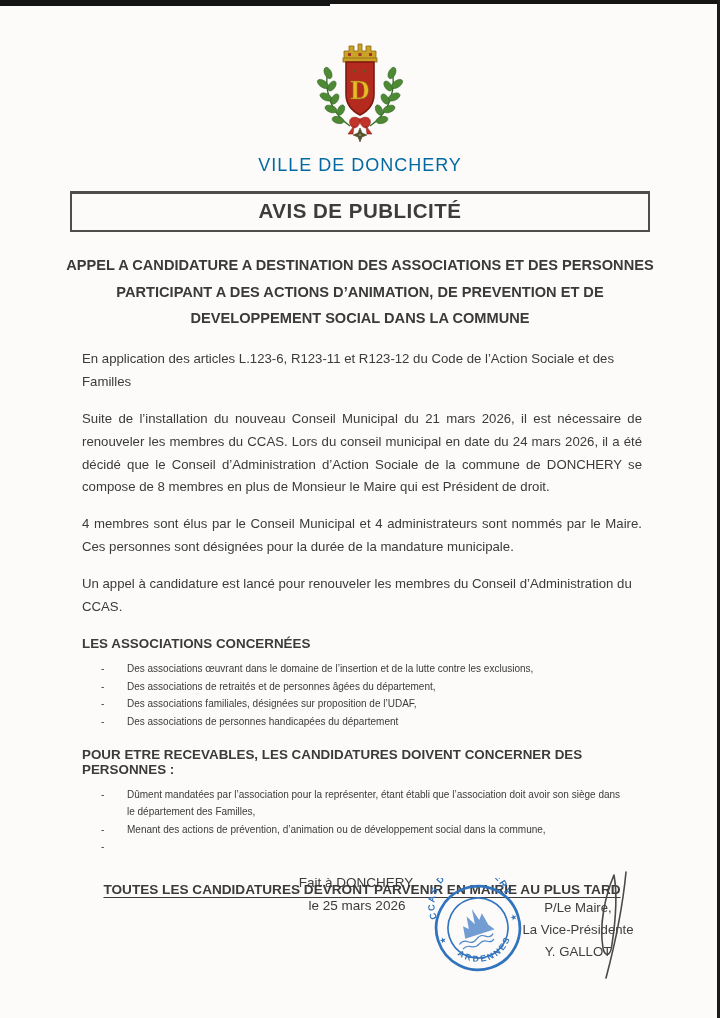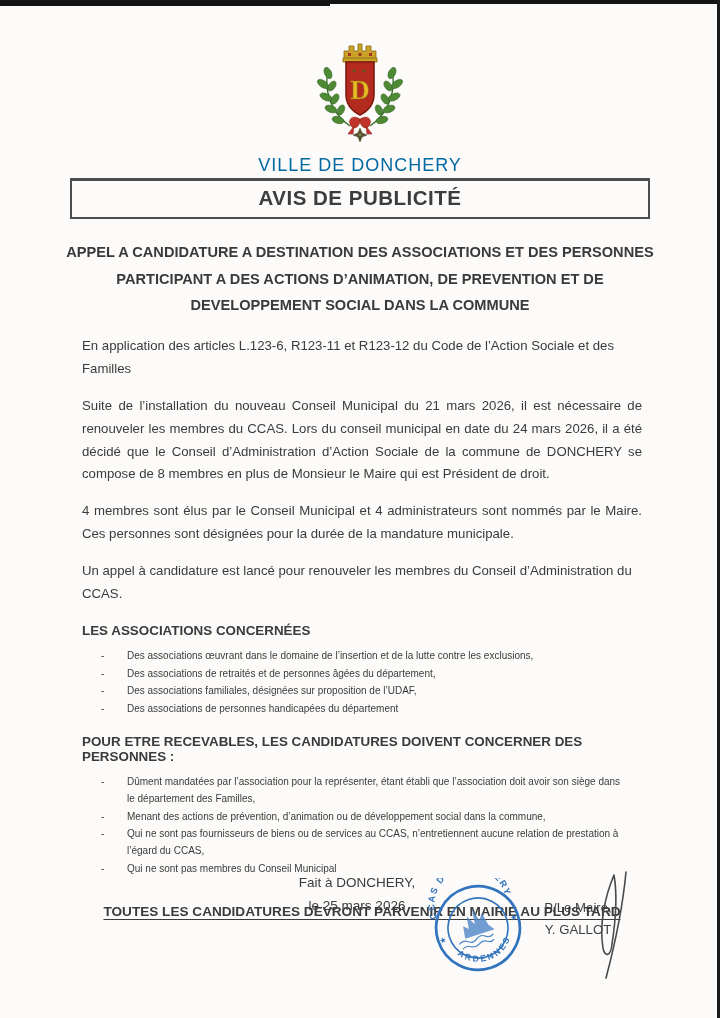--- a/index.html
+++ b/index.html
@@ -17,21 +17,21 @@
   .scan-right{position:absolute;top:0;right:0;width:3px;height:1018px;background:#1b1b1b;}
 
   .crest{display:block;margin:42px auto 0;width:112px;height:100px;}
 
   .city-title{
     margin-top:13px;text-align:center;
     font-size:18px;letter-spacing:1px;color:#0369a1;
   }
 
   .avis-box{
-    margin:2px 70px 0;
+    margin:15px 70px 0;
     border:2px solid #4d4d4d;border-top-width:3px;
     text-align:center;padding:5px 0 7px;
     background:#fcfbf9;
   }
   .avis-title{font-size:20.5px;font-weight:bold;letter-spacing:0.5px;color:#3c3c3c;}
 
   .main-heading{
     margin:20px auto 0;width:600px;text-align:center;
     font-weight:bold;font-size:14.6px;line-height:1.82;color:#3a3a3a;
   }
@@ -178,25 +178,20 @@
       <div class="dash-item">
           <span class="marker"></span>
           <span class="txt">Dûment mandatées par l’association pour la représenter, étant établi que l’association doit avoir son siège dans le département des Familles,</span>
         </div>
       <div class="dash-item">
           <span class="marker"></span>
           <span class="txt">Menant des actions de prévention, d’animation ou de développement social dans la commune,</span>
         </div>
       <div class="dash-item">
           <span class="marker"></span>
-          <span class="txt">Qui ne sont pas fournisseurs de biens ou de services au CCAS, n’entretiennent aucune relation de prestation à l’égard du CCAS,</span>
-        </div>
-      <div class="dash-item">
-          <span class="marker"></span>
-          <span class="txt">Qui ne sont pas membres du Conseil Municipal</span>
         </div>
     </div>
 
     <div class="deadline">
       <span><b>TOUTES LES CANDIDATURES  DEVRONT PARVENIR EN MAIRIE AU PLUS TARD</b></span>
 
     </div>
   </div>
 
   <div class="place-date">
@@ -224,20 +219,21 @@
       <g stroke="#4d86c8" fill="none" stroke-width="1.3">
         <path d="M30,66 q 5,-4 10,0 q 5,4 10,0 q 5,-4 10,0 q 5,4 9,0"></path>
         <path d="M32,72 q 5,-3 9,0 q 5,3 10,0 q 5,-3 9,0 q 4,3 8,0"></path>
       </g>
       <path d="M38,62 L40,48 L45,53 L47,39 L53,50 L55,33 L59,47 L64,41 L67,55 L72,62 Z" fill="#4d86c8" opacity="0.8"></path>
     </g>
   </svg>
 
   <div class="sign-block">
     <div>P/Le Maire,</div>
+    <div>La Vice-Présidente</div>
     <div>Y. GALLOT</div>
   </div>
 
   <svg class="signature-svg" viewBox="0 0 62 110">
     <g stroke="#4a4a4a" stroke-width="1.6" fill="none" stroke-linecap="round">
       <path d="M36,5 C27,26 21,55 25,78 C27,88 33,86 34,74 C38,48 39,22 36,5"></path>
       <path d="M48,2 C45,34 37,74 28,108"></path>
     </g>
   </svg>
 

